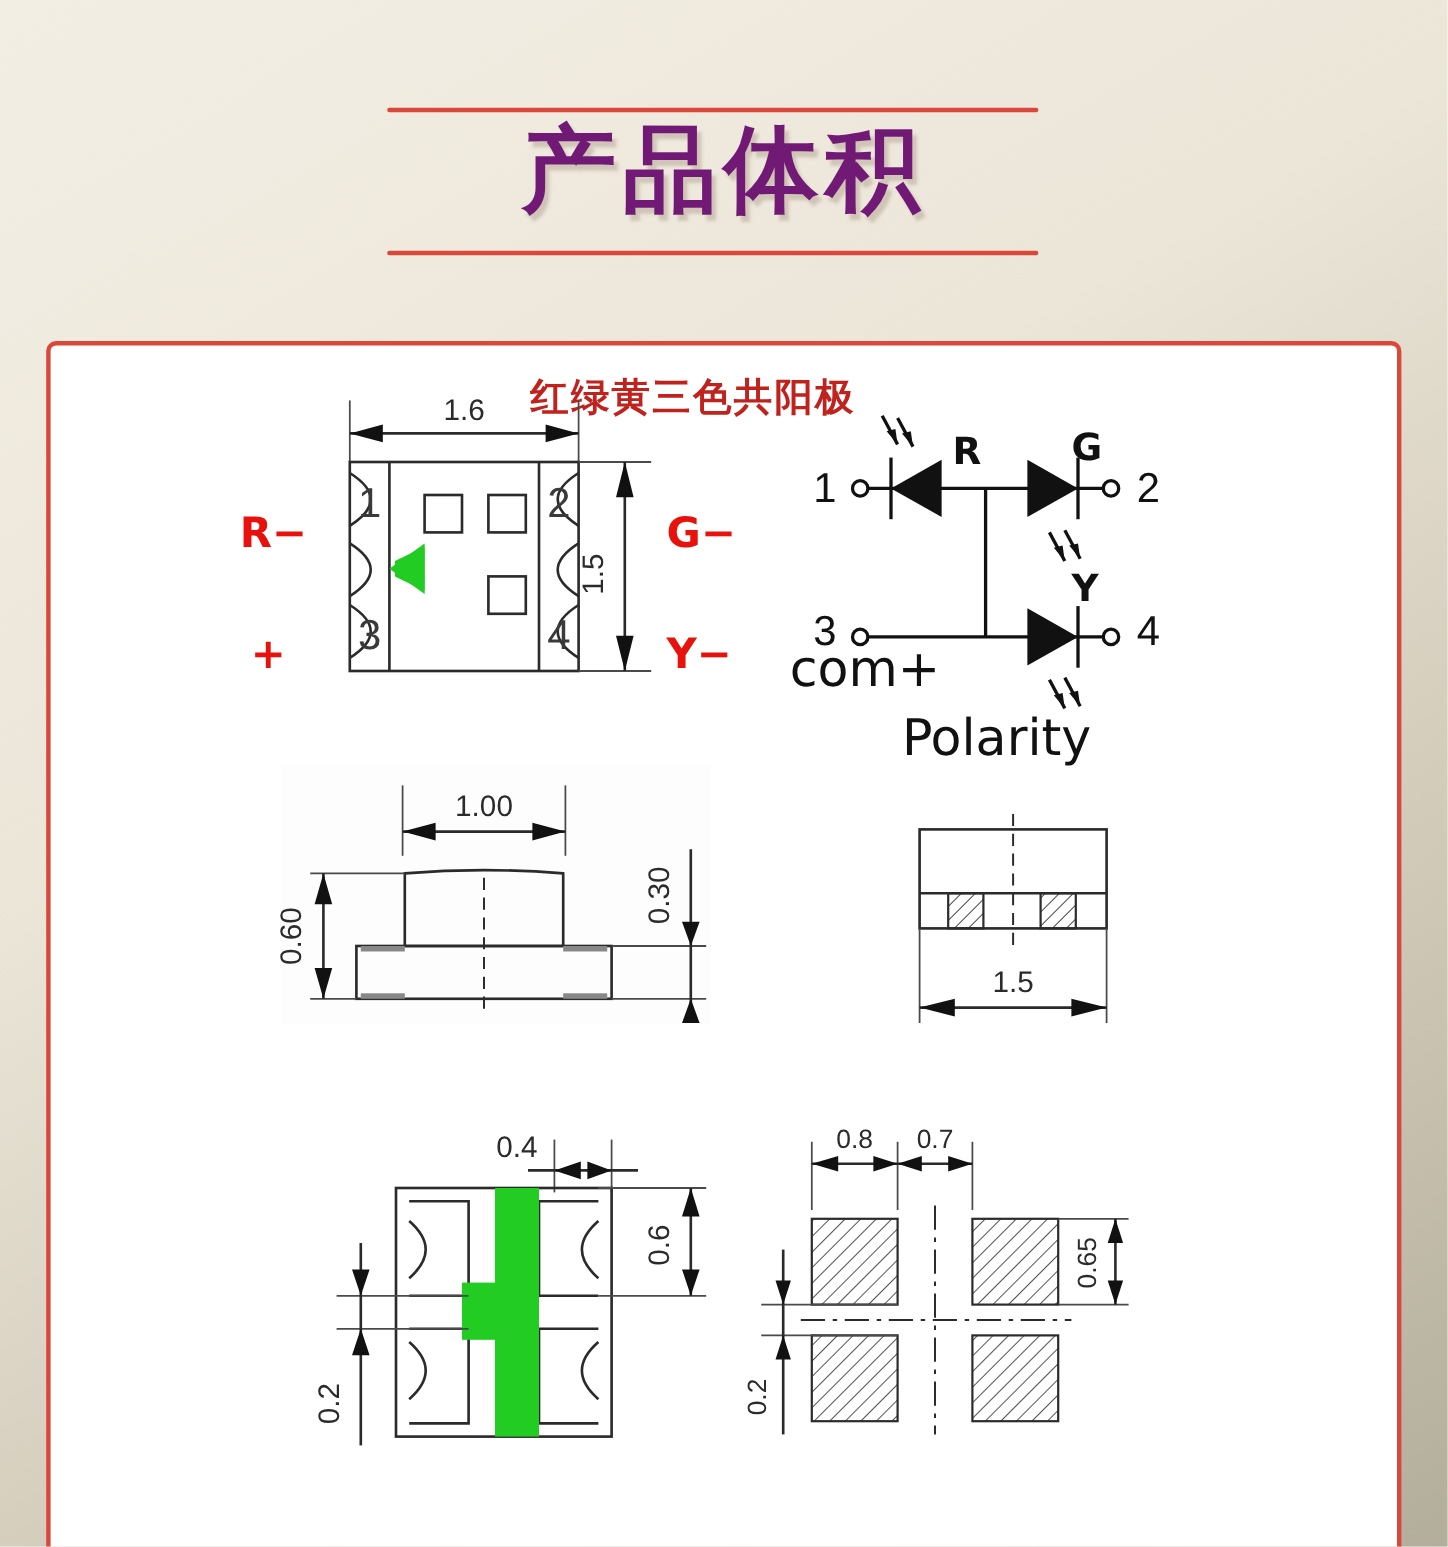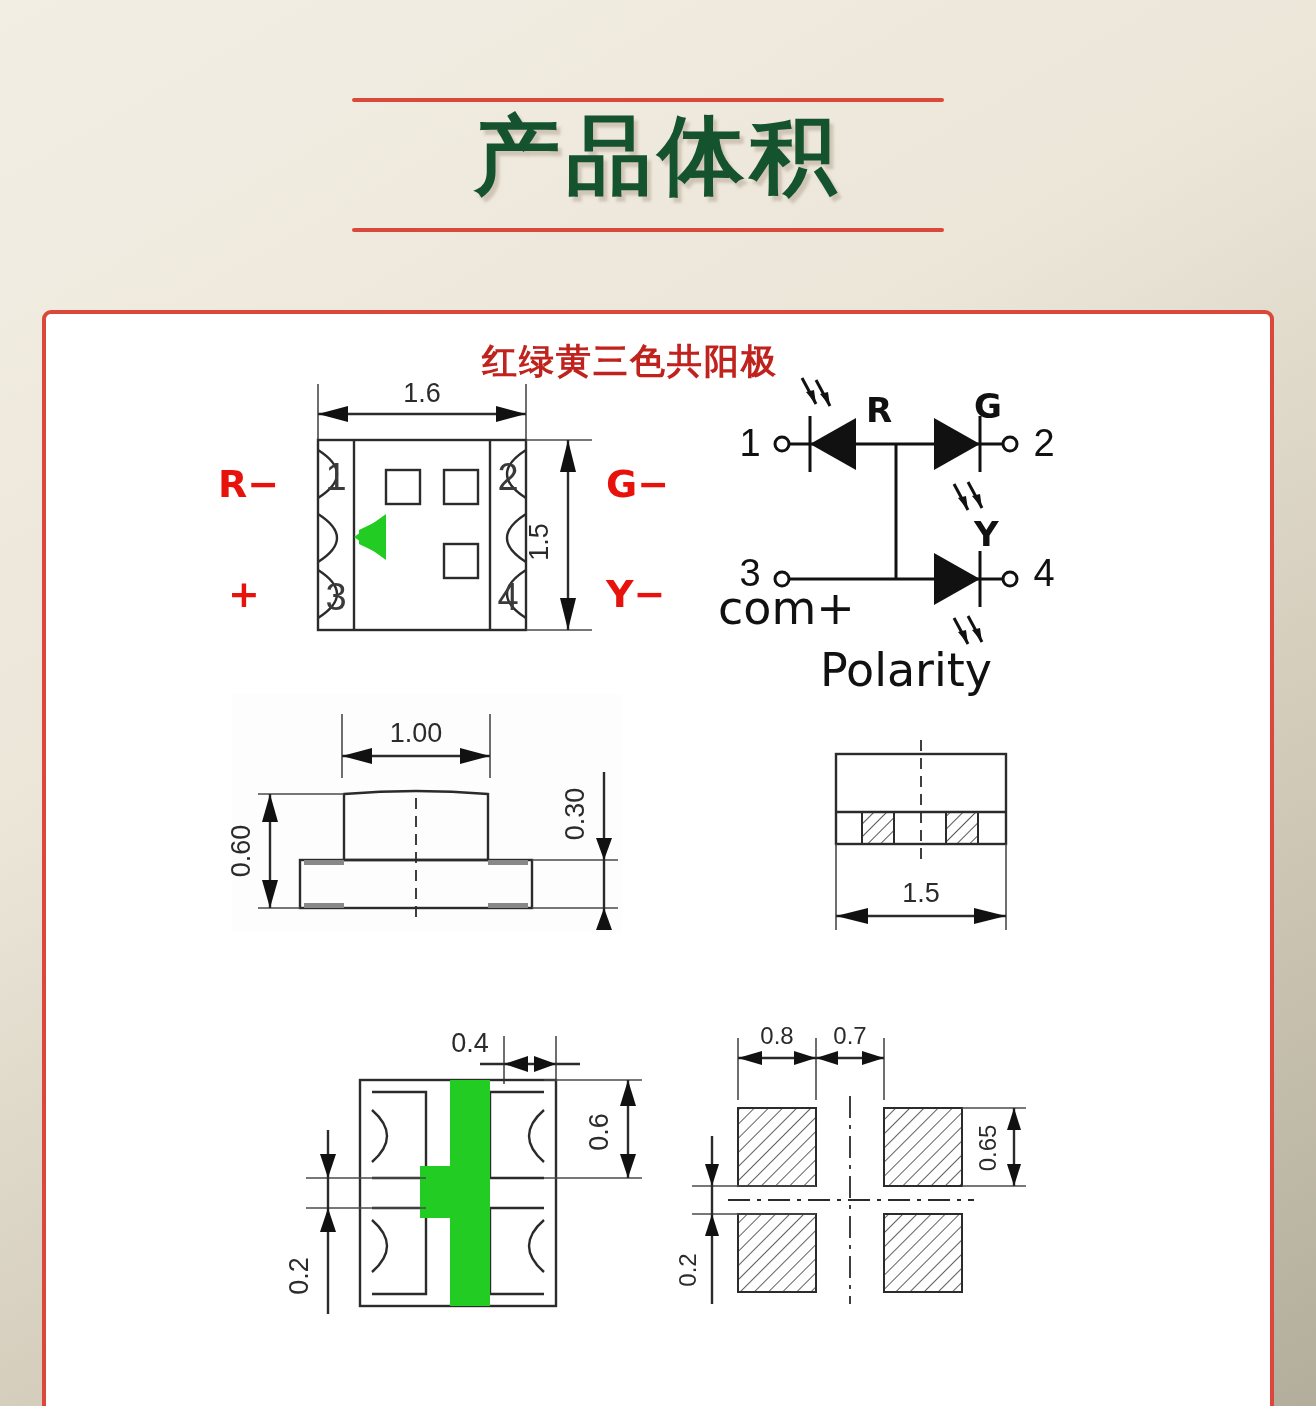--- a/index.html
+++ b/index.html
@@ -35,21 +35,21 @@
 
   #page-title {
     position: absolute;
     left: 0; top: 112px;
     width: 1316px;
     text-align: center;
     font-family: "DejaVu Sans", sans-serif;
     font-size: 86px;
     font-weight: bold;
     letter-spacing: 6px;
-    color: #14532d;
+    color: #701a75;
     text-shadow: 4px 5px 3px rgba(150,130,110,0.35);
     line-height: 1;
   }
 
   
   #panel {
     position: absolute;
     left: 42px; top: 310px;
     width: 1232px;
     height: 1136px;
@@ -128,21 +128,21 @@
 <div id="header">
   <div class="rule" id="rule-top"></div>
   <div id="page-title">产品体积</div>
   <div class="rule" id="rule-bottom"></div>
 </div>
 
 <div id="panel">
 
   <div class="red-note" style="left:436px; top:24px;">红绿黄三色共阳极</div>
 
-  <div class="fig" style="left:150px; top:48px;">
+  <div class="fig" style="left:150px; top:28px;">
     <svg width="480" height="300" viewBox="0 0 480 300">
 
       <line class="ln-thin" x1="122" y1="22" x2="122" y2="78"></line>
       <line class="ln-thin" x1="330" y1="22" x2="330" y2="78"></line>
       <line class="ln-th" x1="122" y1="52" x2="330" y2="52"></line>
       <polygon points="122,52 152,44 152,60" fill="#111"></polygon>
       <polygon points="330,52 300,44 300,60" fill="#111"></polygon>
       <text class="dim" x="226" y="40" text-anchor="middle">1.6</text>
 
       <rect class="ln-th" x="122" y="78" width="208" height="190"></rect>
@@ -229,21 +229,21 @@
       <text class="sch-num" x="338" y="82" text-anchor="middle">2</text>
       <text class="sch-num" x="44" y="212" text-anchor="middle">3</text>
       <text class="sch-num" x="338" y="212" text-anchor="middle">4</text>
 
       <text class="sch-big" x="12" y="250">com+</text>
 
       <text class="sch-big" x="200" y="312" text-anchor="middle" font-size="52">Polarity</text>
     </svg>
   </div>
 
-  <div class="fig" style="left:172px; top:380px;">
+  <div class="fig" style="left:196px; top:380px;">
     <svg width="430" height="250" viewBox="0 0 430 250">
       <rect x="14" y="0" width="390" height="238" fill="#fdfdfe"></rect>
 
       <line class="ln-thin" x1="124" y1="20" x2="124" y2="84"></line>
       <line class="ln-thin" x1="272" y1="20" x2="272" y2="84"></line>
       <line class="ln-th" x1="124" y1="62" x2="272" y2="62"></line>
       <polygon points="124,62 154,54 154,70" fill="#111"></polygon>
       <polygon points="272,62 242,54 242,70" fill="#111"></polygon>
       <text class="dim" x="198" y="48" text-anchor="middle">1.00</text>
 

